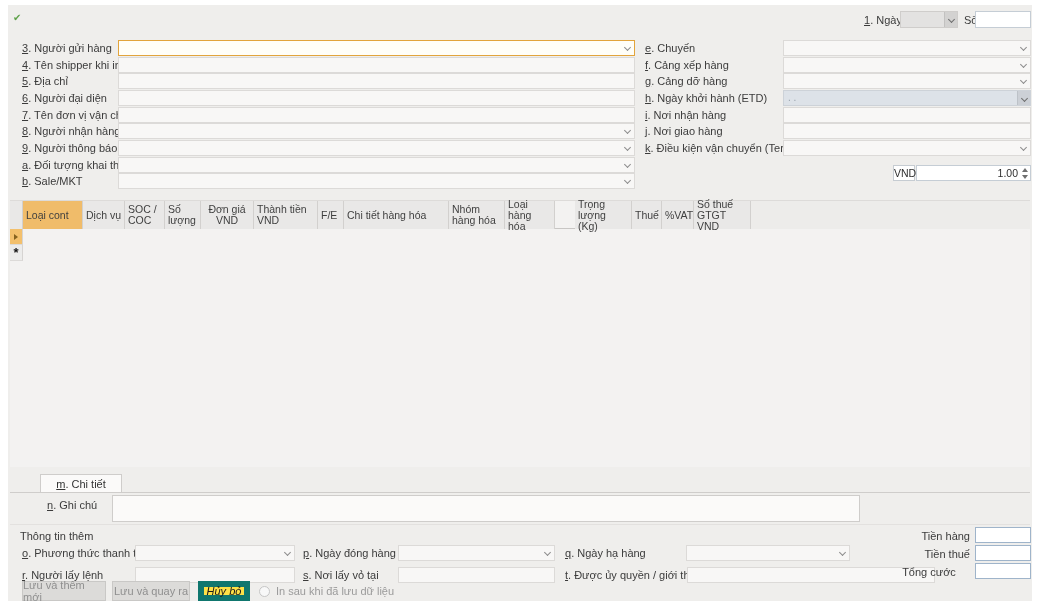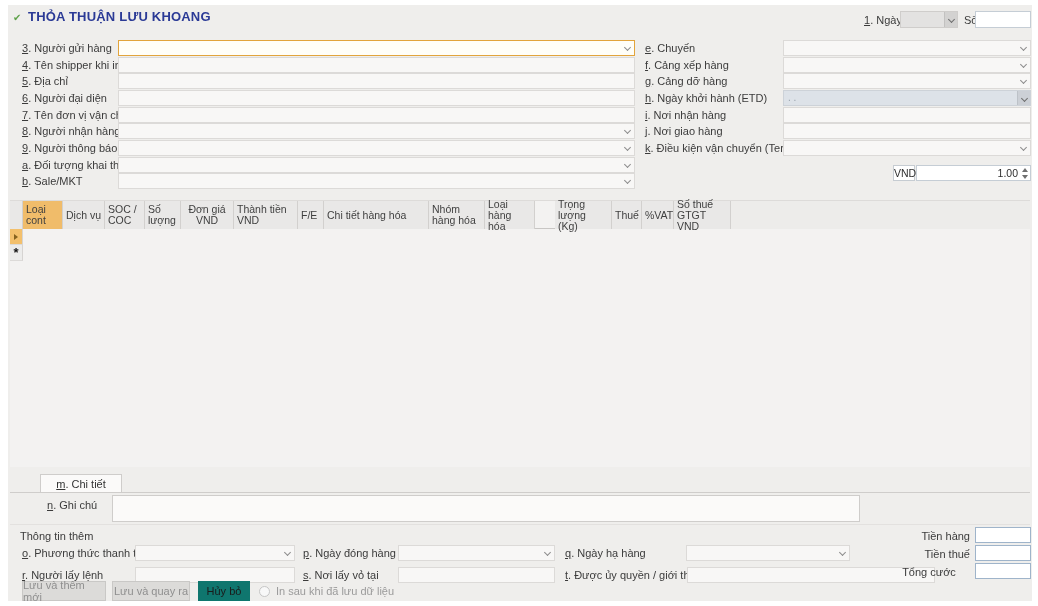--- a/index.html
+++ b/index.html
@@ -32,39 +32,38 @@
   .rind.new { top:44px; text-align:center; font-size:13px; font-weight:bold; line-height:15px; color:#151515; }
 
   
   .tab { position:absolute; left:32px; top:469px; width:82px; height:19px; background:#fbfaf9; border:1px solid #cfcdcb; border-bottom:none; font-size:11px; color:#333; display:flex; align-items:center; justify-content:center; }
   .tabline { position:absolute; left:2px; top:487px; width:1020px; height:1px; background:#cfcdcb; }
   .note { position:absolute; left:104px; top:490px; width:748px; height:27px; background:#fbfaf9; border:1px solid #cfcdcb; }
   .money { position:absolute; left:967px; width:56px; height:16px; background:#ffffff; border:1px solid #9fb4ca; }
   .mlbl { position:absolute; left:880px; width:82px; text-align:right; font-size:11px; color:#3b3b3b; line-height:15px; }
 
   .btnx { position:absolute; top:576px; height:20px; font-size:11px; display:flex; align-items:center; justify-content:center; background:#dcdbd9; border:1px solid #c9c8c6; color:#8f8f8f; cursor:default; }
-  .btnx.primary { background:#0f766e; border:4px solid #0f766e; color:#1a1a1a; }
+  .btnx.primary { background:#fde047; border:6px solid #0f766e; color:#1a1a1a;font-style:italic; }
   .cbox { position:absolute; left:251px; top:581px; width:11px; height:11px; border-radius:50%; border:1px solid #c6c6c6; background:#f8f8f8; }
   .cblbl { position:absolute; left:268px; top:579px; font-size:11px; color:#9b9b9b; line-height:15px; }
 
   .spinbtns { position:absolute; right:2px; top:2px; width:7px; height:11px; }
   .spinbtns .up { position:absolute; top:0; left:1px; width:0; height:0; border-left:3px solid transparent; border-right:3px solid transparent; border-bottom:4px solid #6f6f6f; }
   .spinbtns .dn { position:absolute; bottom:0; left:1px; width:0; height:0; border-left:3px solid transparent; border-right:3px solid transparent; border-top:4px solid #6f6f6f; }
   .ratev { position:absolute; right:12px; top:1px; font-size:10.5px; color:#2e2e2e; }
   .vndbox { position:absolute; left:885px; top:160px; width:22px; height:16px; background:#ffffff; border:1px solid #c6ccd2; font-size:10.5px; color:#2e2e2e; text-align:center; line-height:14px; }
   .divline { position:absolute; left:2px; top:519px; width:1020px; height:1px; background:#e3e1df; }
 </style>
 </head>
 <body>
 
 <div class="page">
 <div class="app">
 
   <span class="ticon">✔</span>
-  <span class="title">THỎA THUẬN LƯU KHOANG</span>
   <span class="lbl" style="left:856px; top:8px;"><u>1</u>. Ngày</span>
   <div class="fld" style="left:892px; top:6px; width:58px; height:17px; background:#e3e2e1; border-color:#cfcdcb;">
         <span class="dbtn">
           <i class="chev"></i>
         </span>
       </div>
   <span class="lbl" style="left:956px; top:8px;">Số</span>
   <div class="fld white" style="left:967px; top:6px; width:56px; height:17px;"></div>
 
   <span class="lbl" style="left:14px; top:36px;"><u>3</u>. Người gửi hàng</span>
@@ -141,21 +140,21 @@
     <span class="ratev">1.00</span>
     <span class="spinbtns">
           <i class="up"></i>
           <i class="dn"></i>
         </span>
   </div>
 
   <div class="grid">
     <div class="ghead">
       <div class="gh" style="width:13px;"></div>
-      <div class="gh sel" style="width:40px;">Loại cont</div>
+      <div class="gh sel" style="width:60px;">Loại cont</div>
       <div class="gh" style="width:42px;">Dịch vụ</div>
       <div class="gh" style="width:40px;">SOC / COC</div>
       <div class="gh" style="width:36px;">Số lượng</div>
       <div class="gh" style="width:53px;text-align:center;">Đơn giá VND</div>
       <div class="gh" style="width:64px;">Thành tiền VND</div>
       <div class="gh" style="width:26px;">F/E</div>
       <div class="gh" style="width:105px;">Chi tiết hàng hóa</div>
       <div class="gh" style="width:56px;">Nhóm hàng hóa</div>
       <div class="gh" style="width:50px;">Loại hàng hóa</div>
       <div class="gh" style="width:57px;margin-left:20px;">Trọng lượng (Kg)</div>

